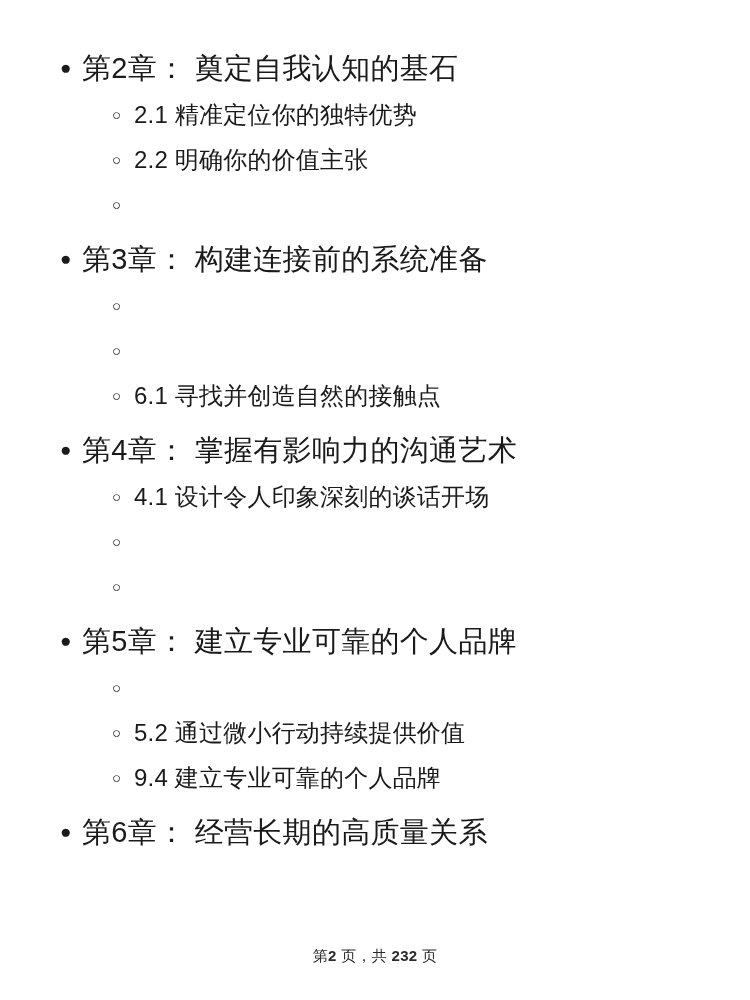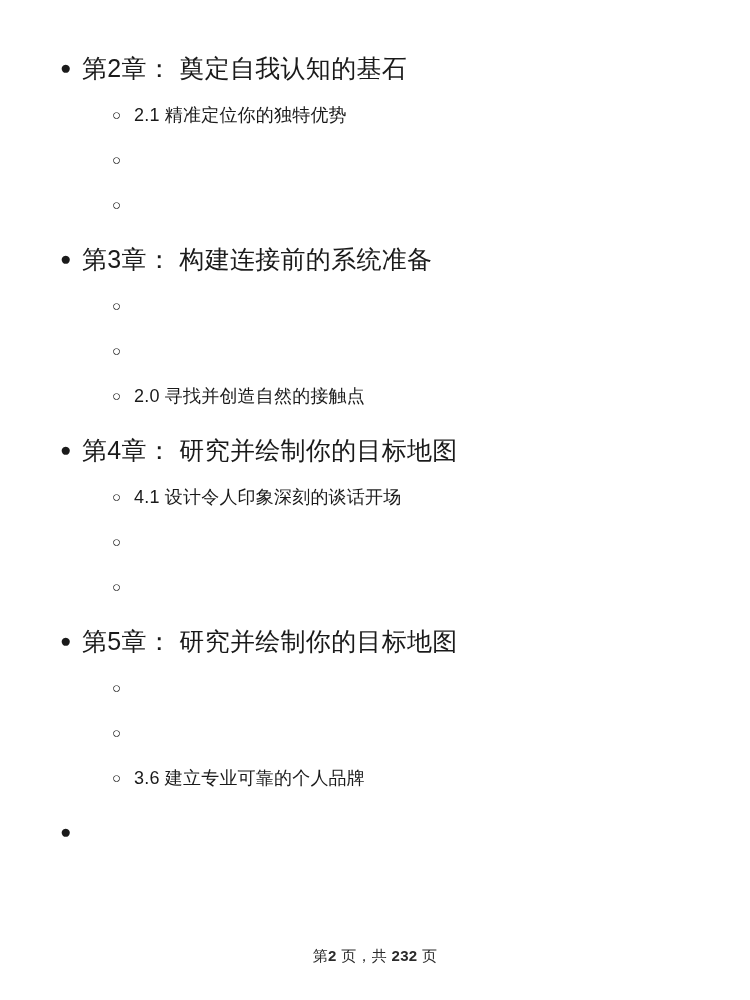--- a/index.html
+++ b/index.html
@@ -38,21 +38,21 @@
   }
   .bullet-solid {
     flex: 0 0 auto;
     width: 22px;
     text-align: left;
     font-size: 19px;
     line-height: 30px;
     color: #1a1a1a;
   }
   .chapter-title {
-    font-size: 25px;
+    font-size: 29px;
     line-height: 30px;
     letter-spacing: 0.3px;
     color: #1a1a1a;
     font-weight: 400;
   }
   .sections {
     list-style: none;
     margin: 0;
     padding: 0 0 0 52px;
   }
@@ -62,21 +62,21 @@
     padding: 9px 0 8px 0;
   }
   .bullet-hollow {
     flex: 0 0 auto;
     width: 22px;
     font-size: 15px;
     line-height: 28px;
     color: #1a1a1a;
   }
   .section-title {
-    font-size: 18px;
+    font-size: 24px;
     line-height: 28px;
     letter-spacing: 0.2px;
     color: #1a1a1a;
     font-weight: 400;
   }
   .page-footer {
     position: absolute;
     left: 0;
     right: 0;
     bottom: 34px;
@@ -100,20 +100,21 @@
         <span class="bullet-solid">●</span>
         <span class="chapter-title">第2章： 奠定自我认知的基石</span>
       </div>
       <ul class="sections">
         <li class="section-row">
           <span class="bullet-hollow">○</span>
           <span class="section-title">2.1 精准定位你的独特优势</span>
         </li>
         <li class="section-row">
           <span class="bullet-hollow">○</span>
+          <span class="section-title">2.2 明确你的价值主张</span>
         </li>
         <li class="section-row">
           <span class="bullet-hollow">○</span>
         </li>
       </ul>
     </li>
 
     <li class="chapter">
       <div class="chapter-row">
         <span class="bullet-solid">●</span>
@@ -121,66 +122,68 @@
       </div>
       <ul class="sections">
         <li class="section-row">
           <span class="bullet-hollow">○</span>
         </li>
         <li class="section-row">
           <span class="bullet-hollow">○</span>
         </li>
         <li class="section-row">
           <span class="bullet-hollow">○</span>
-          <span class="section-title">2.0 寻找并创造自然的接触点</span>
+          <span class="section-title">6.1 寻找并创造自然的接触点</span>
         </li>
       </ul>
     </li>
 
     <li class="chapter">
       <div class="chapter-row">
         <span class="bullet-solid">●</span>
-        <span class="chapter-title">第4章： 研究并绘制你的目标地图</span>
+        <span class="chapter-title">第4章： 掌握有影响力的沟通艺术</span>
       </div>
       <ul class="sections">
         <li class="section-row">
           <span class="bullet-hollow">○</span>
           <span class="section-title">4.1 设计令人印象深刻的谈话开场</span>
         </li>
         <li class="section-row">
           <span class="bullet-hollow">○</span>
         </li>
         <li class="section-row">
           <span class="bullet-hollow">○</span>
         </li>
       </ul>
     </li>
 
     <li class="chapter">
       <div class="chapter-row">
         <span class="bullet-solid">●</span>
-        <span class="chapter-title">第5章： 研究并绘制你的目标地图</span>
+        <span class="chapter-title">第5章： 建立专业可靠的个人品牌</span>
       </div>
       <ul class="sections">
         <li class="section-row">
           <span class="bullet-hollow">○</span>
         </li>
         <li class="section-row">
           <span class="bullet-hollow">○</span>
+          <span class="section-title">5.2 通过微小行动持续提供价值</span>
         </li>
         <li class="section-row">
           <span class="bullet-hollow">○</span>
-          <span class="section-title">3.6 建立专业可靠的个人品牌</span>
+          <span class="section-title">9.4 建立专业可靠的个人品牌</span>
         </li>
       </ul>
     </li>
 
     <li class="chapter">
       <div class="chapter-row">
         <span class="bullet-solid">●</span>
+        <span class="chapter-title">第6章： 经营长期的高质量关系</span>
       </div>
     </li>
 
   </ul>
 
   <div class="page-footer">
     <span>第</span><span class="num">2</span> <span>页，共</span> <span class="num">232</span> <span>页</span>
   </div>
 </div>
 

